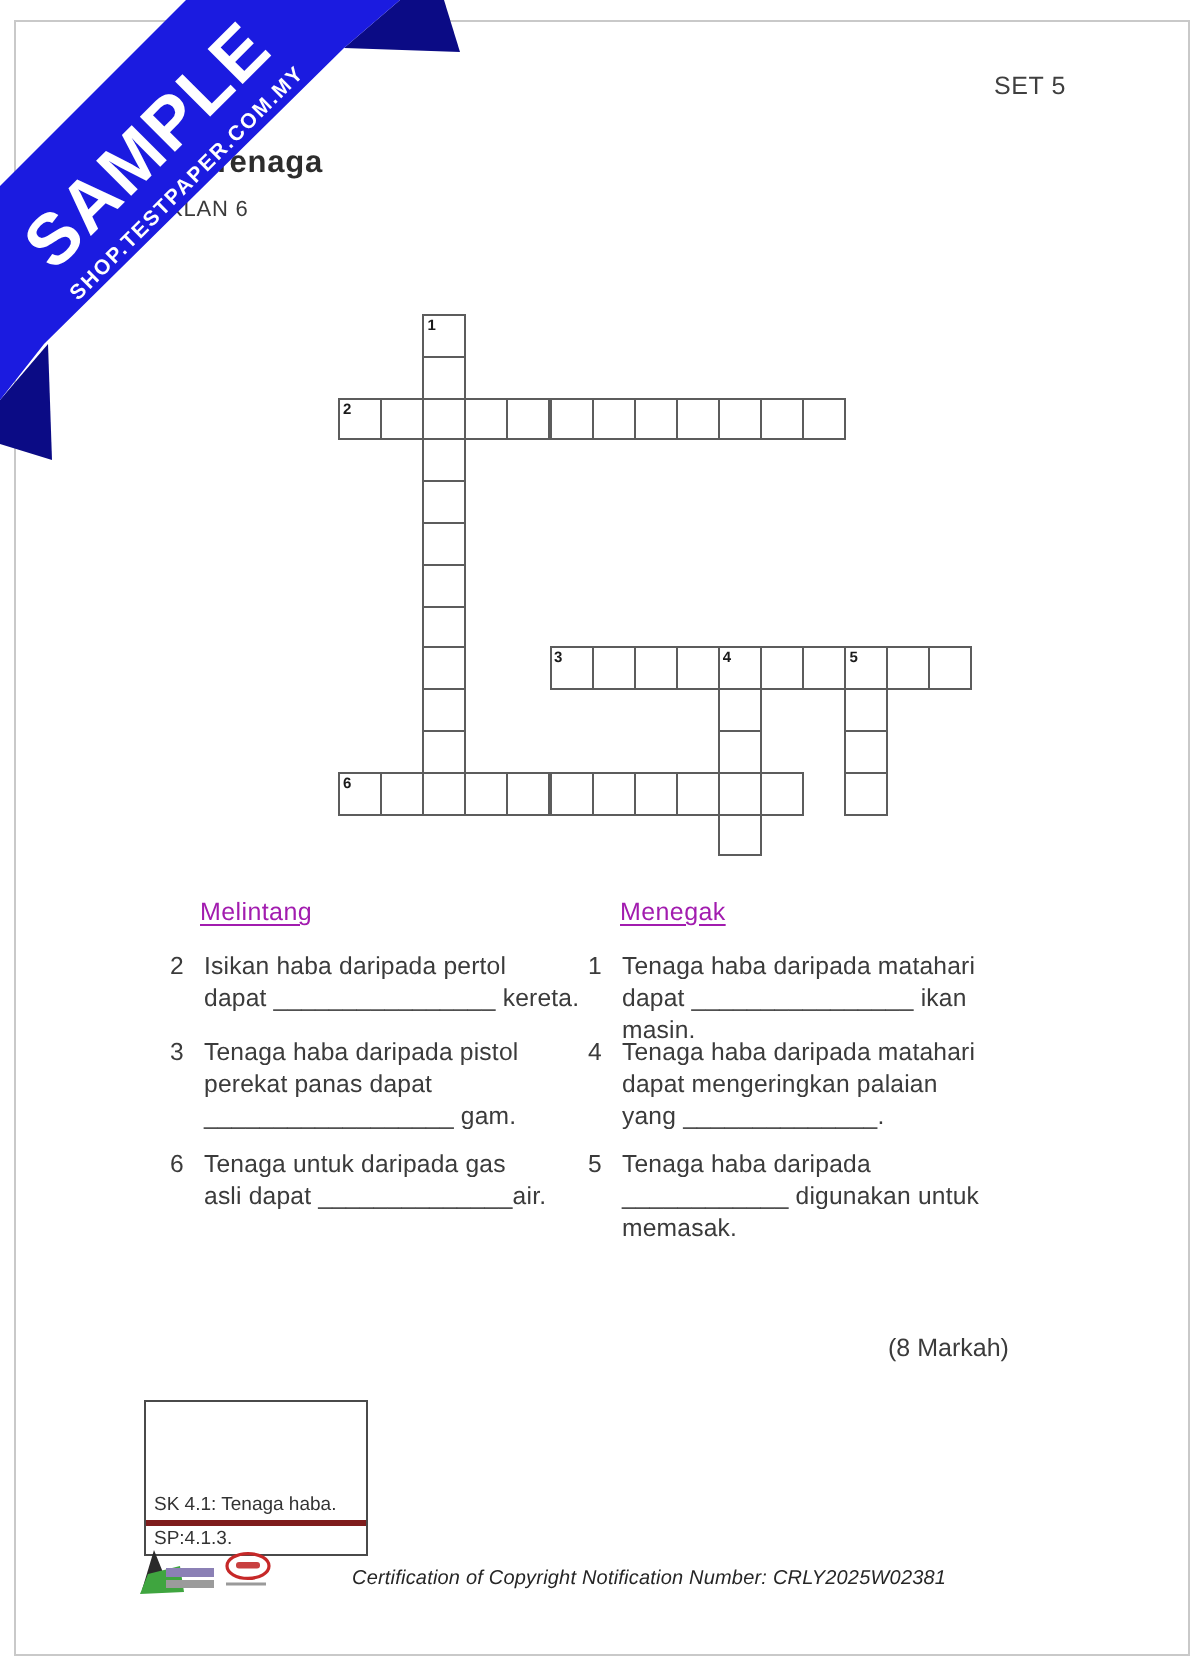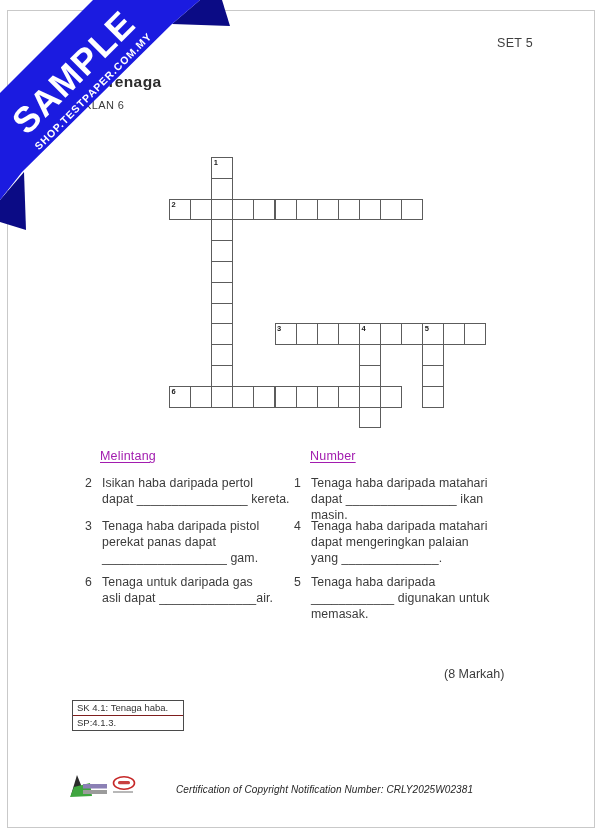--- a/index.html
+++ b/index.html
@@ -24,21 +24,21 @@
   .cw-num{position:absolute;top:0;left:1.5px;font-size:7.5px;font-weight:700;color:#1a1a1a;line-height:9px;}
   
   .clue-heading{position:absolute;font-size:12.5px;color:#a21caf;text-decoration:underline;text-underline-offset:2px;letter-spacing:.2px;}
   .clue{position:absolute;display:flex;gap:8px;font-size:12.3px;line-height:16px;color:#3b3b3b;}
   .clue-num{width:9px;flex:0 0 auto;}
   .clue-text{white-space:pre-line;width:206px;letter-spacing:.1px;}
   
   .marks{position:absolute;left:444px;top:667px;font-size:12.5px;color:#3b3b3b;}
   .sk-box{position:absolute;left:72px;top:700px;width:110px;border:1px solid #4a4a4a;font-size:9.5px;color:#333;background:#fff;}
   .sk-box .sk-row{padding:1px 4px;line-height:12px;}
-  .sk-box .sk-row:first-child{border-bottom:1px solid #7f1d1d;}
+  .sk-box .sk-row:first-child{border-bottom:3px solid #7f1d1d;margin-top:45px;}
   .footer{position:absolute;left:70px;top:774px;height:30px;}
   .footer-logo1{position:absolute;left:0;top:0;}
   .footer-logo2{position:absolute;left:42px;top:2px;}
   .copyright{position:absolute;left:71px;top:10px;width:440px;font-size:10px;font-style:italic;font-weight:400;color:#262626;letter-spacing:.1px;margin-left:35px;}
 </style>
 </head>
 <body>
 
 <div class="page">
 
@@ -111,21 +111,21 @@
       <div class="cw-cell" style="left: 84.4px; top: 228.8px; width: 22.1px; height: 21.8px;"></div>
       <div class="cw-cell" style="left: 105.5px; top: 228.8px; width: 22.1px; height: 21.8px;"></div>
       <div class="cw-cell" style="left: 126.6px; top: 228.8px; width: 22.1px; height: 21.8px;"></div>
       <div class="cw-cell" style="left: 147.7px; top: 228.8px; width: 22.1px; height: 21.8px;"></div>
       <div class="cw-cell" style="left: 168.8px; top: 228.8px; width: 22.1px; height: 21.8px;"></div>
       <div class="cw-cell" style="left: 189.9px; top: 228.8px; width: 22.1px; height: 21.8px;"></div>
       <div class="cw-cell" style="left: 211px; top: 228.8px; width: 22.1px; height: 21.8px;"></div>
     </div>
 
   <div class="clue-heading" style="left:100px;top:449px;">Melintang</div>
-  <div class="clue-heading" style="left:310px;top:449px;">Number</div>
+  <div class="clue-heading" style="left:310px;top:449px;">Menegak</div>
 
   <div class="clue" style="left:85px;top:475px;">
     <span class="clue-num">2</span>
     <div class="clue-text">Isikan haba daripada pertol
 dapat ________________ kereta.</div>
   </div>
   <div class="clue" style="left:85px;top:518px;">
     <span class="clue-num">3</span>
     <div class="clue-text">Tenaga haba daripada pistol
 perekat panas dapat

